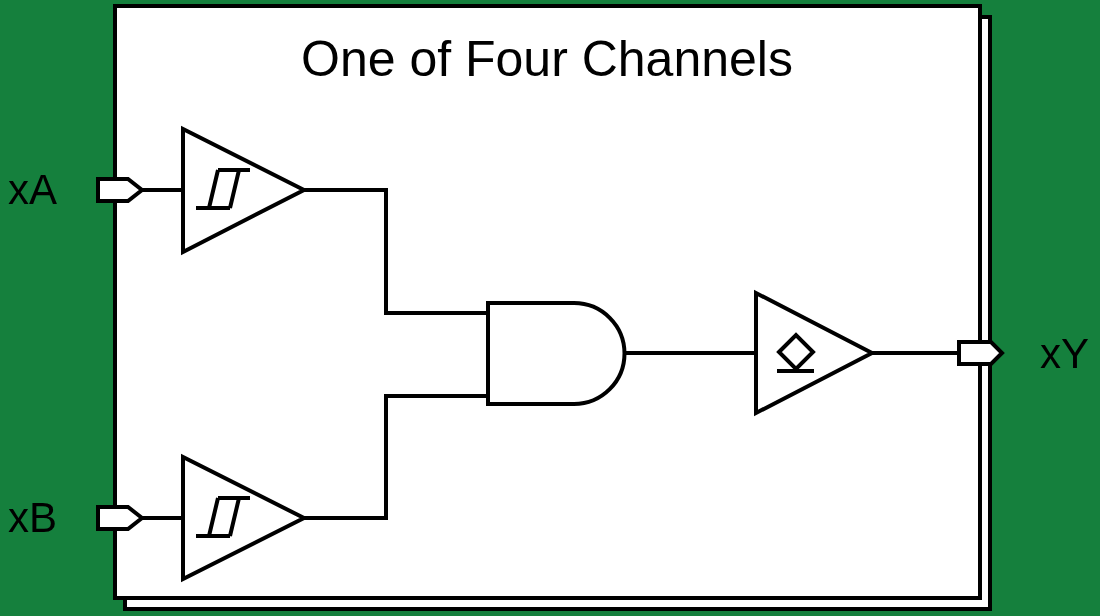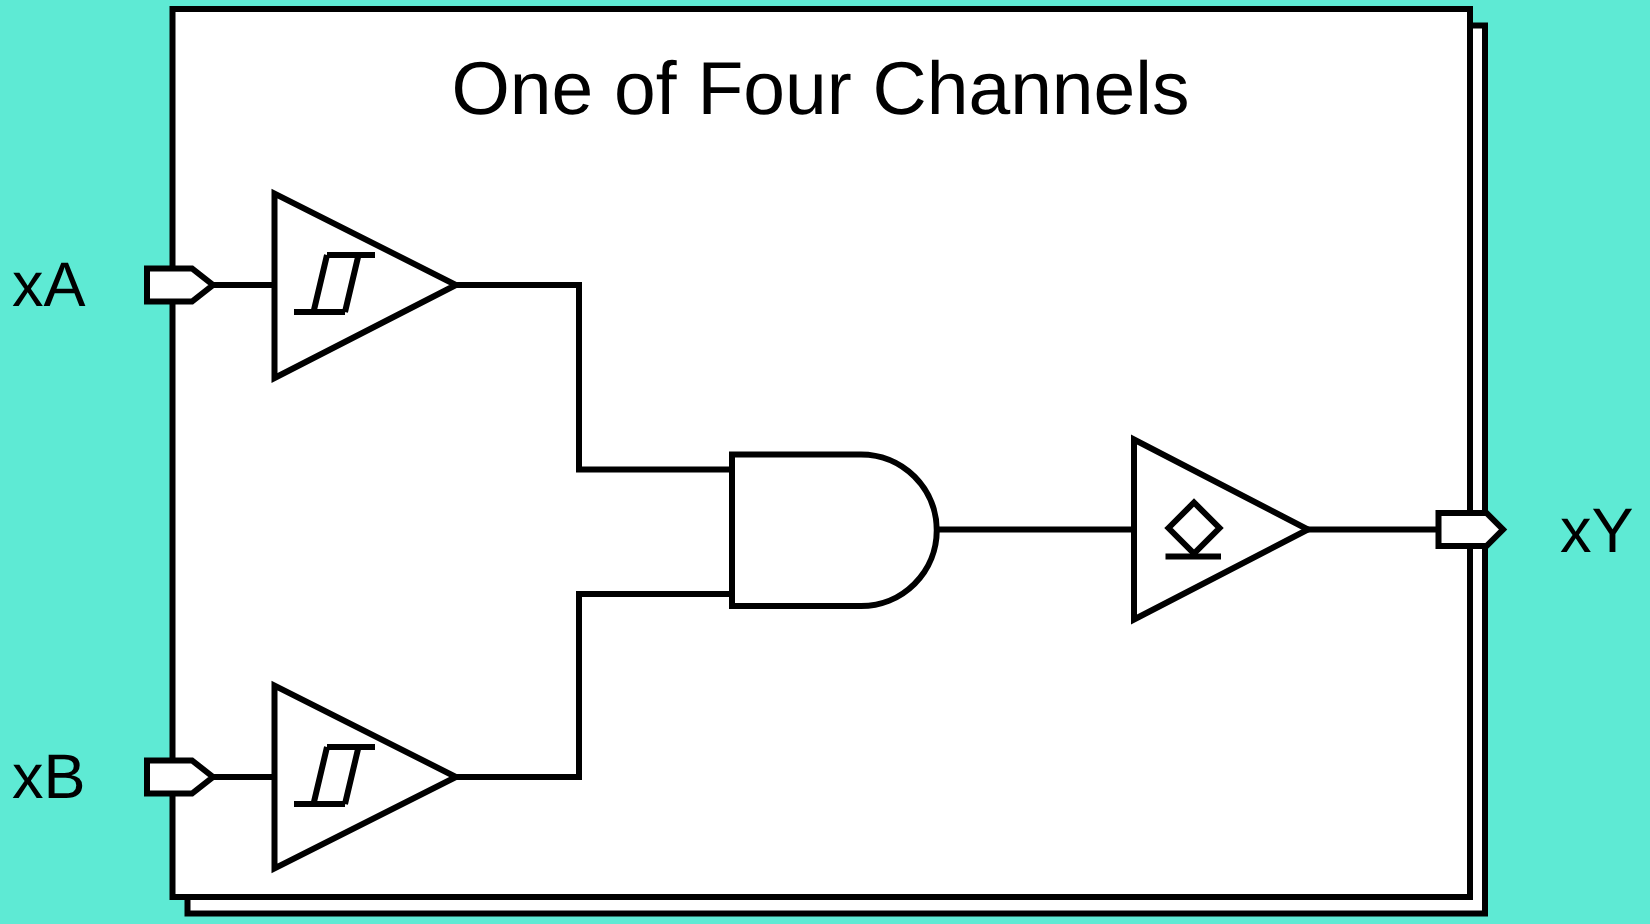--- a/index.html
+++ b/index.html
@@ -5,21 +5,21 @@
   html, body {
     margin: 0;
     padding: 0;
     background: #ffffff;
     font-family: "Liberation Sans", sans-serif;
   }
   .canvas {
     position: relative;
     width: 1100px;
     height: 616px;
-    background: #5eead4;
+    background: #15803d;
     overflow: hidden;
   }
   svg { display: block; }
   .ln {
     fill: none;
     stroke: #000000;
     stroke-width: 4;
     stroke-linecap: butt;
     stroke-linejoin: miter;
   }

